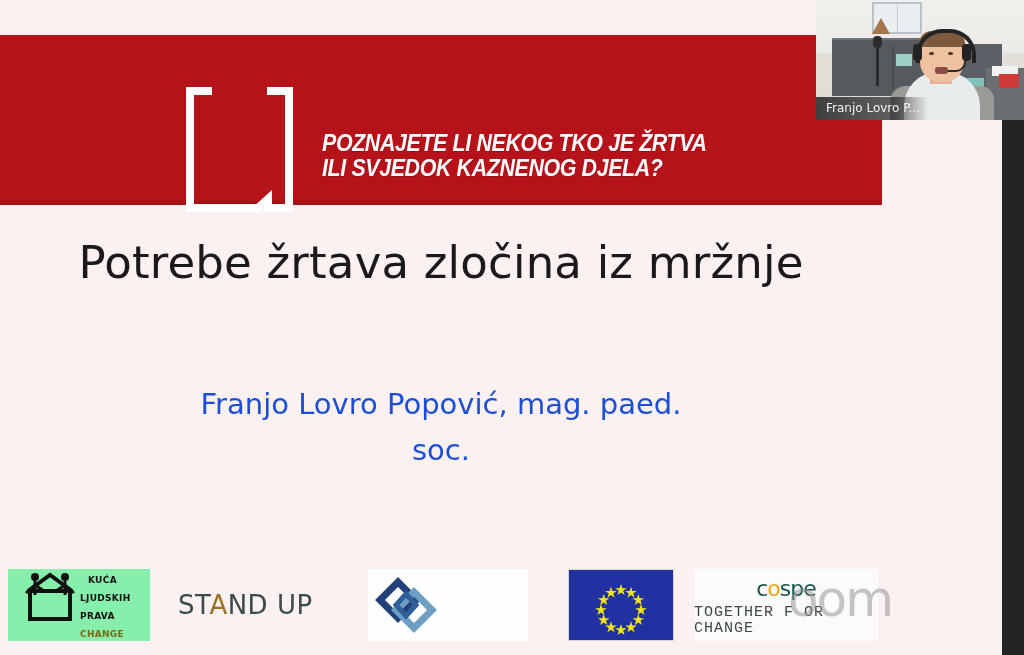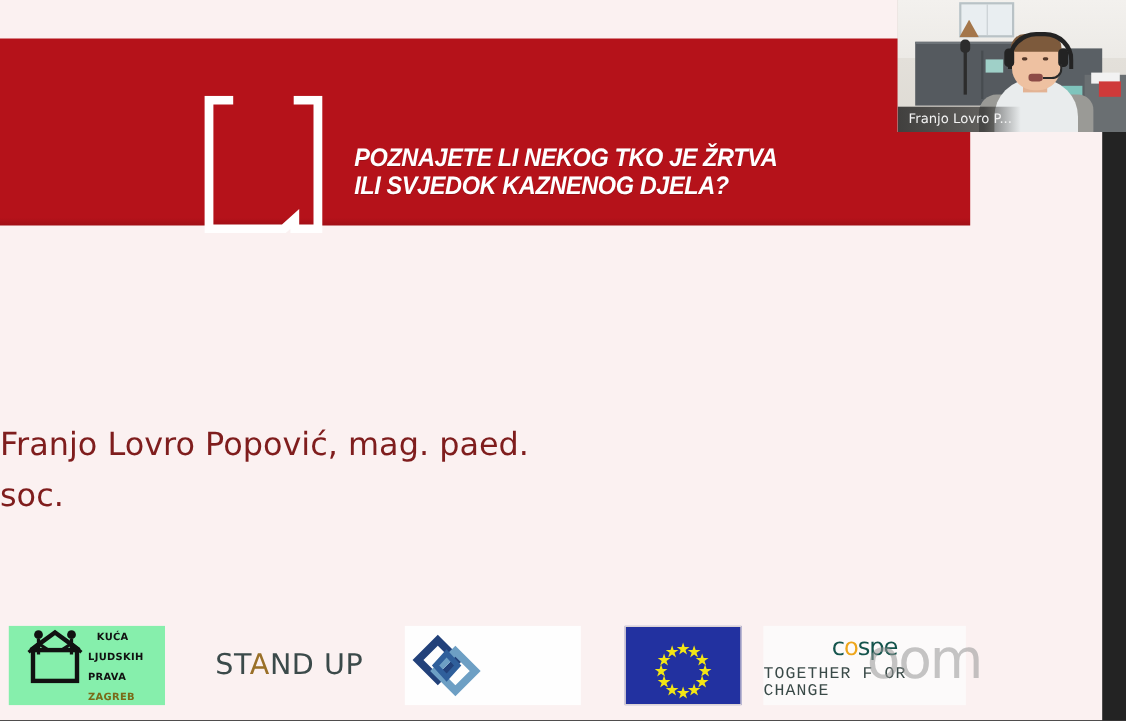--- a/index.html
+++ b/index.html
@@ -70,24 +70,25 @@
     font-family: "DejaVu Sans", sans-serif;
     font-size: 45px;
     font-weight: 400;
     color: #1a1a1a;
     letter-spacing: 0.2px;
   }
   #slide-subtitle {
     position: absolute;
     left: 0; top: 381px;
     width: 882px;
+    text-align: center;
     font-family: "DejaVu Sans", sans-serif;
     font-size: 29px;
     font-weight: 400;
-    color: #7f1d1d;
+    color: #1d4ed8;
     line-height: 46px;
     white-space: pre-line;
   }
 
   
   #logo-strip {
     position: absolute;
     left: 0; bottom: 8px;
     width: 882px; height: 78px;
   }
@@ -116,21 +117,21 @@
     font-weight: bold;
     font-size: 9px;
     line-height: 11px;
     color: #7a6a18;
     letter-spacing: 0.3px;
   }
 
   
   #logo-standup {
     left: 178px; width: 170px; height: 72px;
-    display: flex; flex-direction: column; justify-content: center; align-items: center;
+    display: flex; flex-direction: column; justify-content: center; 
   }
   #logo-standup .su-top {
     font-family: "DejaVu Sans", sans-serif;
     font-size: 26px;
     font-weight: 400;
     letter-spacing: 0.5px;
     color: #3b4a4a;
     line-height: 28px;
   }
   #logo-standup .su-top .amber { color: #9a7028; }
@@ -348,20 +349,21 @@
     <div id="banner">
       <div id="bubble-mark">
         <svg viewBox="0 0 115 125" xmlns="http://www.w3.org/2000/svg">
           <path d="M30 4 H8 V121 H62 L76 121 L86 112 L86 121 H107 V4 H85" fill="none" stroke="#FFFFFF" stroke-width="8"></path>
         </svg>
       </div>
       <div id="banner-text">POZNAJETE LI NEKOG TKO JE ŽRTVA
 ILI SVJEDOK KAZNENOG DJELA?</div>
     </div>
 
+    <div id="slide-title">Potrebe žrtava zločina iz mržnje</div>
 
     <div id="slide-subtitle">Franjo Lovro Popović, mag. paed.
 soc.</div>
 
     <div id="logo-strip">
 
       <div class="logo-box" id="logo-kuca">
         <span class="house">
           <svg viewBox="0 0 60 54" xmlns="http://www.w3.org/2000/svg">
             <path d="M8 22 L30 6 L52 22" fill="none" stroke="#111" stroke-width="4"></path>
@@ -369,21 +371,21 @@
             <circle cx="15" cy="8" r="4" fill="#111"></circle>
             <path d="M15 12 L15 26 M15 16 L6 24 M15 16 L24 22" stroke="#111" stroke-width="3" fill="none"></path>
             <circle cx="45" cy="8" r="4" fill="#111"></circle>
             <path d="M45 12 L45 26 M45 16 L54 24 M45 16 L36 22" stroke="#111" stroke-width="3" fill="none"></path>
           </svg>
         </span>
         <span>
           <span class="klp-words">KUĆA
 LJUDSKIH
 PRAVA</span>
-          <span class="klp-zagreb">ZAGREB</span>
+          <span class="klp-zagreb">CHANGE</span>
         </span>
       </div>
 
       <div class="logo-box" id="logo-standup">
         <div class="su-top"><span>ST</span><span class="amber">A</span><span>ND UP</span></div>
       </div>
 
       <div class="logo-box" id="logo-udruga">
         <span class="rings">
           <svg viewBox="0 0 64 58" xmlns="http://www.w3.org/2000/svg">

